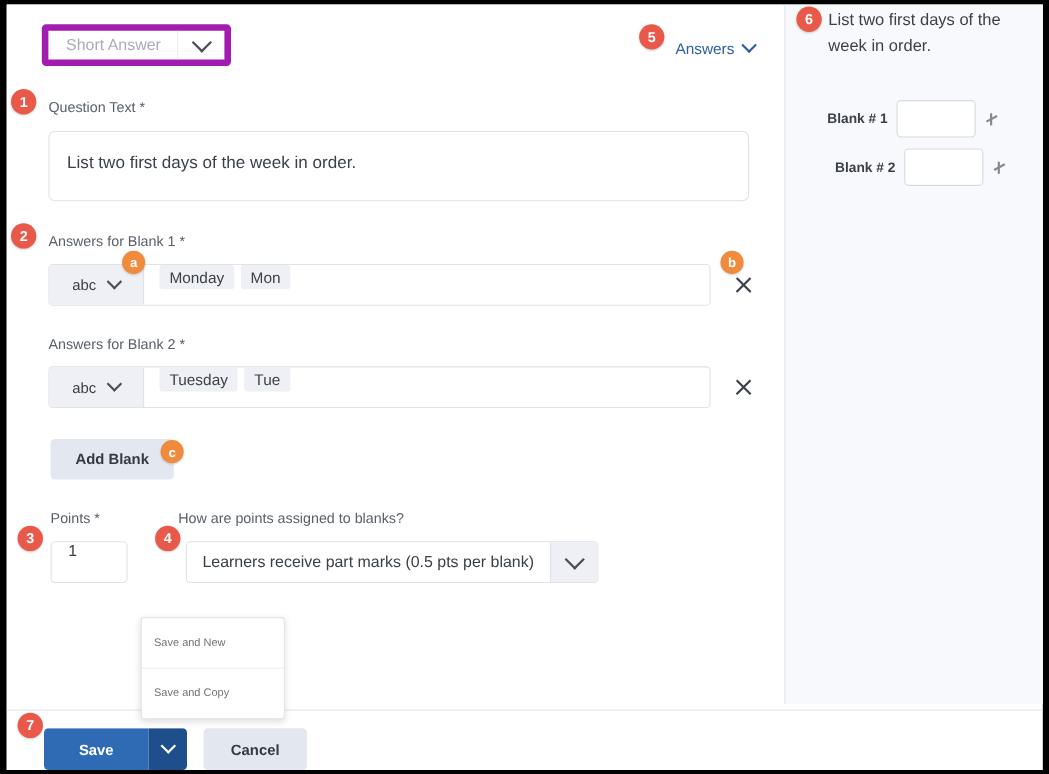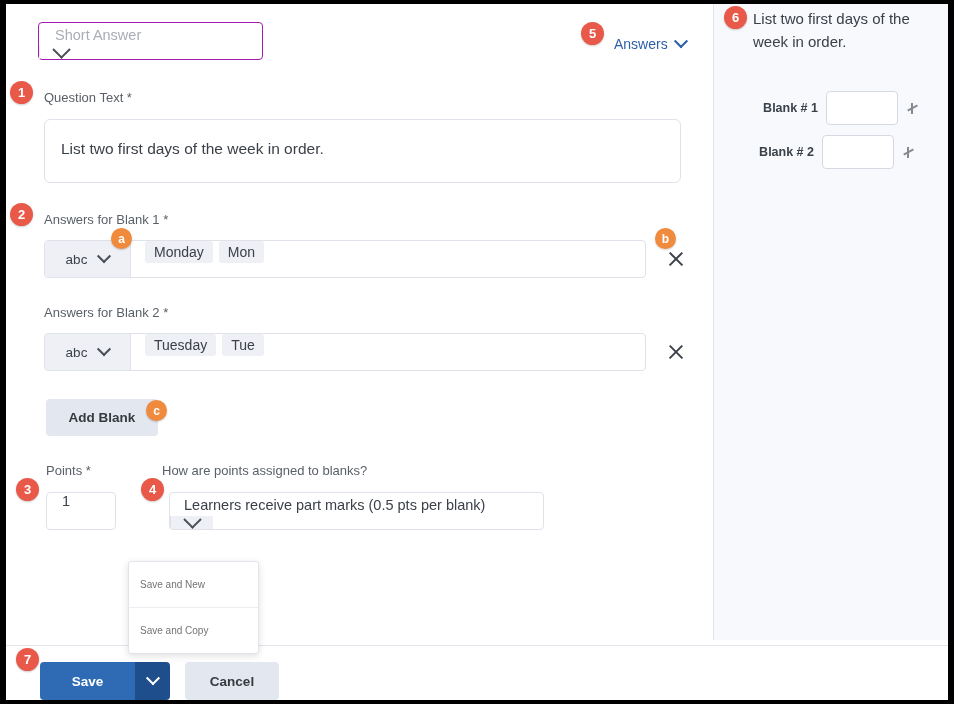--- a/index.html
+++ b/index.html
@@ -60,29 +60,28 @@
     width: 942px;
     height: 1px;
     background: #e1e4ea;
   }
 
   
   .qtype-select {
     position: absolute;
     left: 32px;
     top: 18px;
-    width: 225px;
+    width: 172px;
     height: 38px;
-    border: 1px solid #a21caf;
+    border: 6px solid #a21caf;
     border-radius: 4px;
     box-sizing: border-box;
     display: flex;
     align-items: stretch;
     background: #fff;
-    flex-direction: column;
   }
   .qtype-select .val {
     flex: 1;
     display: flex;
     align-items: center;
     padding-left: 16px;
     font-size: 14.5px;
     color: #a9adb6;
   }
   .qtype-select .caret {
@@ -241,21 +240,20 @@
     left: 163px;
     top: 488px;
     width: 375px;
     height: 38px;
     box-sizing: border-box;
     border: 1px solid #dfe2e8;
     border-radius: 4px;
     background: #fff;
     display: flex;
     align-items: stretch;
-    flex-direction: column;
   }
   #points-mode-select .val {
     flex: 1;
     display: flex;
     align-items: center;
     padding-left: 14px;
     font-size: 14.5px;
     color: #3b4149;
   }
   #points-mode-select .caret {
@@ -477,21 +475,21 @@
 
       <div id="save-menu">
         <div class="item">Save and New</div>
         <div class="item">Save and Copy</div>
       </div>
     </div>
 
     <div id="preview-pane">
       <div id="preview-question">List two first days of the week in order.</div>
 
-      <div class="blank-row" style="left:42px; top:87px;">
+      <div class="blank-row" style="left:31px; top:87px;">
         <span class="blabel">Blank # 1</span>
         <span class="binput"></span>
         <span class="grip"></span>
       </div>
 
       <div class="blank-row" style="left:38px; top:131px;">
         <span class="blabel">Blank # 2</span>
         <span class="binput"></span>
         <span class="grip"></span>
       </div>

